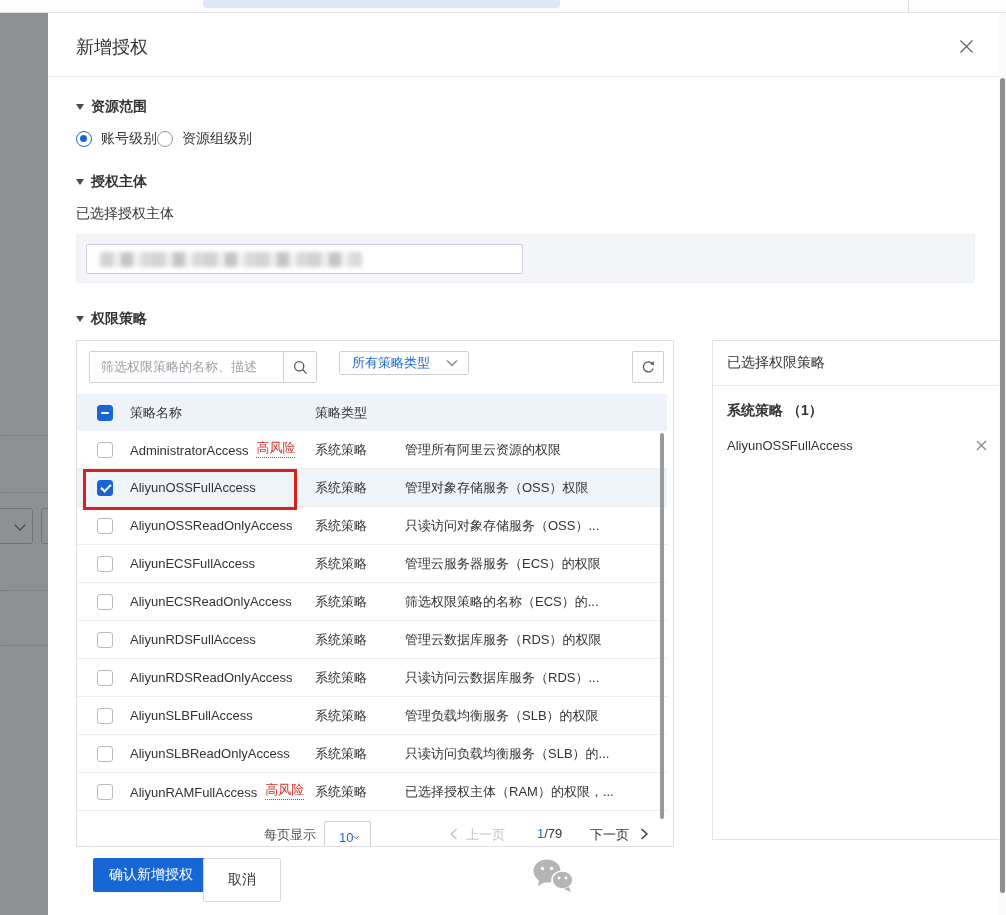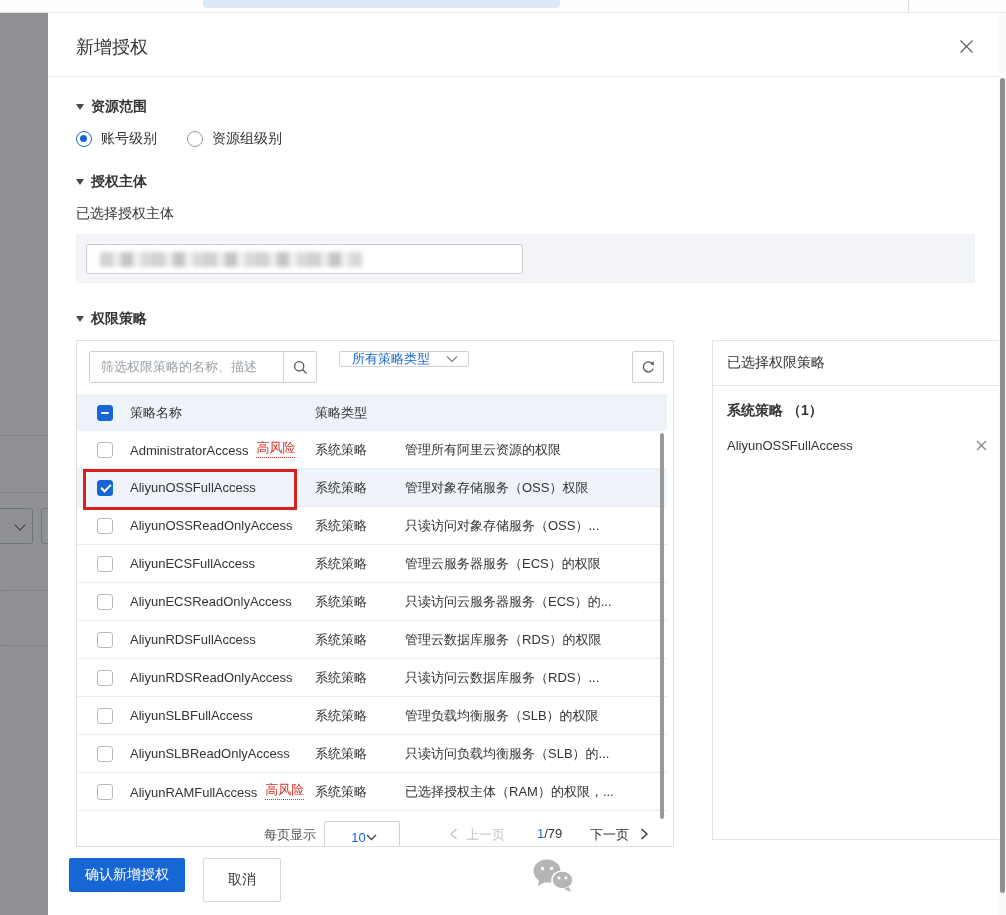--- a/index.html
+++ b/index.html
@@ -26,41 +26,41 @@
   .scroll-thumb{position:absolute;right:1px;top:78px;width:5px;height:815px;background:#8f8f8f;border-radius:3px;}
   
   .dialog{position:absolute;left:48px;top:13px;width:958px;height:902px;background:#fff;}
   .dlg-header{position:relative;height:64px;border-bottom:1px solid #eaeaea;}
   .dlg-title{position:absolute;left:28px;top:22px;font-size:18px;color:#333;}
   .close-btn{position:absolute;right:30px;top:23px;width:20px;height:20px;cursor:pointer;display:flex;align-items:center;justify-content:center;}
   
   .sec-hdr{position:absolute;left:28px;display:flex;align-items:center;gap:7px;font-size:14px;font-weight:bold;color:#333;}
   .tri-down{width:0;height:0;border-left:4.5px solid transparent;border-right:4.5px solid transparent;border-top:6px solid #4a4a4a;}
   
-  .radio-row{position:absolute;left:28px;top:117px;display:flex;align-items:center;gap:30px;}
+  .radio-row{position:absolute;left:28px;top:117px;display:flex;align-items:center;}
   .radio-opt{display:flex;align-items:center;gap:9px;font-size:14px;color:#333;}
   .radio{width:16px;height:16px;border-radius:50%;border:1.5px solid #999;background:#fff;position:relative;}
   .radio.on{border-color:var(--accent);}
   .radio.on::after{content:"";position:absolute;left:3px;top:3px;width:7px;height:7px;border-radius:50%;background:var(--accent);}
   
   .principal-label{position:absolute;left:28px;top:192px;font-size:14px;color:#333;}
   .principal-panel{position:absolute;left:28px;top:221px;width:899px;height:49px;background:#f3f5f9;border:1px solid #edf0f4;border-radius:2px;}
   .principal-input{position:absolute;left:9px;top:9px;width:437px;height:30px;background:#fff;border:1px solid #ccd0d6;border-radius:2px;display:flex;align-items:center;padding-left:13px;}
   .blur-chip{width:262px;height:15px;border-radius:2px;filter:blur(2px);opacity:.8;
     background:repeating-linear-gradient(90deg,#c7c7c7 0 13px,#e8e8e8 13px 21px,#b6b6b6 21px 33px,#ededed 33px 41px,#d0d0d0 41px 52px);}
   
   .policy-main{position:absolute;left:28px;top:327px;}
   .left-panel{position:absolute;left:0;top:0;width:598px;height:507px;border:1px solid #dde1e6;background:#fff;overflow:hidden;}
   .right-panel{position:absolute;left:636px;top:0;width:291px;height:500px;border:1px solid #e0e4e9;background:#fff;}
   
   .search-box{position:absolute;left:12px;top:10px;width:228px;height:32px;border:1px solid #ccd0d6;border-radius:2px;background:#fff;display:flex;align-items:center;}
   .search-ph{flex:1;padding-left:11px;font-size:13px;color:#9aa0a6;white-space:nowrap;overflow:hidden;}
   .search-sep{width:1px;height:32px;background:#ccd0d6;}
   .search-ico{width:32px;display:flex;align-items:center;justify-content:center;cursor:pointer;}
-  .type-select{position:absolute;left:262px;top:10px;width:130px;height:16px;border:1px solid #ccd0d6;border-radius:2px;background:#fff;display:flex;align-items:center;justify-content:space-between;padding:0 10px 0 12px;cursor:pointer;}
+  .type-select{position:absolute;left:262px;top:10px;width:130px;height:24px;border:1px solid #ccd0d6;border-radius:2px;background:#fff;display:flex;align-items:center;justify-content:space-between;padding:0 10px 0 12px;cursor:pointer;}
   .type-select span{font-size:13px;color:var(--accent);}
   .refresh-btn{position:absolute;left:555px;top:10px;width:32px;height:32px;border:1px solid #ccd0d6;border-radius:2px;background:#fff;display:flex;align-items:center;justify-content:center;cursor:pointer;}
   
   .tbl-hdr{position:absolute;left:0;top:53px;width:590px;height:37px;background:var(--hdr-bg);display:grid;grid-template-columns:46px 192px 90px 1fr;align-items:center;font-size:13px;color:#333;}
   .rows{position:absolute;left:0;top:90px;width:590px;}
   .prow{height:38px;display:grid;grid-template-columns:46px 192px 90px 1fr;align-items:center;border-bottom:1px solid #ececec;font-size:13px;color:#333;background:#fff;}
   .prow.sel{background:var(--sel-bg);}
   .cell-name{padding-left:7px;display:flex;align-items:flex-end;white-space:nowrap;overflow:hidden;}
   .cell-desc{white-space:nowrap;overflow:hidden;padding-right:10px;}
   .hdr-name{padding-left:7px;}
@@ -68,35 +68,35 @@
   .cb.checked{background:var(--accent);border-color:var(--accent);}
   .cb.checked::after{content:"";position:absolute;left:3px;top:3.5px;width:8px;height:4px;border-left:2px solid #fff;border-bottom:2px solid #fff;transform:rotate(-45deg);}
   .cb.indet{background:var(--accent);border-color:var(--accent);}
   .cb.indet::after{content:"";position:absolute;left:3px;top:6px;width:8px;height:2.5px;background:#fff;border-radius:1px;}
   .risk-tag{color:var(--risk);margin-left:8px;border-bottom:1px dotted var(--risk);padding-bottom:2px;line-height:14px;}
   .anno-box{position:absolute;left:6px;top:128px;width:214px;height:41px;border:3px solid var(--anno);pointer-events:none;}
   .inner-scroll{position:absolute;left:583px;top:92px;width:4px;height:386px;background:#9a9a9a;border-radius:2px;}
   
   .pg{position:absolute;font-size:13px;white-space:nowrap;}
   .pg-label{left:187px;top:485px;color:#555;}
-  .pg-select{left:247px;top:480px;width:76px;height:32px;border:1px solid #ccd0d6;border-radius:2px;background:#fff;display:flex;align-items:center;justify-content:center;padding:0 10px 0 14px;cursor:pointer;}
+  .pg-select{left:247px;top:480px;width:47px;height:32px;border:1px solid #ccd0d6;border-radius:2px;background:#fff;display:flex;align-items:center;justify-content:center;padding:0 10px 0 14px;cursor:pointer;}
   .pg-select span{color:var(--accent);}
   .pg-prev-ch{left:372px;top:487px;}
   .pg-prev{left:389px;top:485px;color:#c3c3c3;cursor:default;}
   .pg-cur{left:460px;top:485px;color:#333;}
   .pg-cur b{color:var(--accent);font-weight:normal;}
   .pg-next{left:513px;top:485px;color:#333;cursor:pointer;}
   .pg-next-ch{left:563px;top:487px;cursor:pointer;}
   
   .rp-title{padding:13px 14px;font-size:14px;color:#333;border-bottom:1px solid #e8e8e8;}
   .rp-group{padding:16px 14px 12px 14px;font-size:14px;font-weight:bold;color:#333;}
   .rp-item{display:flex;align-items:center;justify-content:space-between;padding:6px 14px;font-size:13px;color:#333;}
   .rp-x{width:14px;height:14px;display:flex;align-items:center;justify-content:center;cursor:pointer;}
   
-  .btn-primary{position:absolute;left:21px;top:845px;height:34px;padding:0 16px;background:var(--accent);color:#fff;font-size:14px;border:none;border-radius:2px;cursor:pointer;font-family:inherit;}
+  .btn-primary{position:absolute;left:45px;top:845px;height:34px;padding:0 16px;background:var(--accent);color:#fff;font-size:14px;border:none;border-radius:2px;cursor:pointer;font-family:inherit;}
   .btn-plain{position:absolute;left:155px;top:845px;height:44px;width:78px;background:#fff;color:#333;font-size:14px;border:1px solid #d9d9d9;border-radius:2px;cursor:pointer;font-family:inherit;}
   
   .watermark{position:absolute;left:483px;top:844px;display:flex;align-items:center;gap:12px;color:#bdbdbd;font-size:27px;letter-spacing:1px;white-space:nowrap;}
 </style>
 </head>
 <body>
 
 <div class="top-strip">
   <div class="top-pill"></div>
   <div class="top-vline"></div>
@@ -229,21 +229,21 @@
     <div class="cell-desc">管理云服务器服务（ECS）的权限</div>
   </div>
 
   <div class="prow">
     <div class="cb"></div>
     <div class="cell-name">
       <span class="nm">AliyunECSReadOnlyAccess</span>
 
     </div>
     <div>系统策略</div>
-    <div class="cell-desc">只读访问云服务器服务（ECS）的...</div>
+    <div class="cell-desc">筛选权限策略的名称（ECS）的...</div>
   </div>
 
   <div class="prow">
     <div class="cb"></div>
     <div class="cell-name">
       <span class="nm">AliyunRDSFullAccess</span>
 
     </div>
     <div>系统策略</div>
     <div class="cell-desc">管理云数据库服务（RDS）的权限</div>

